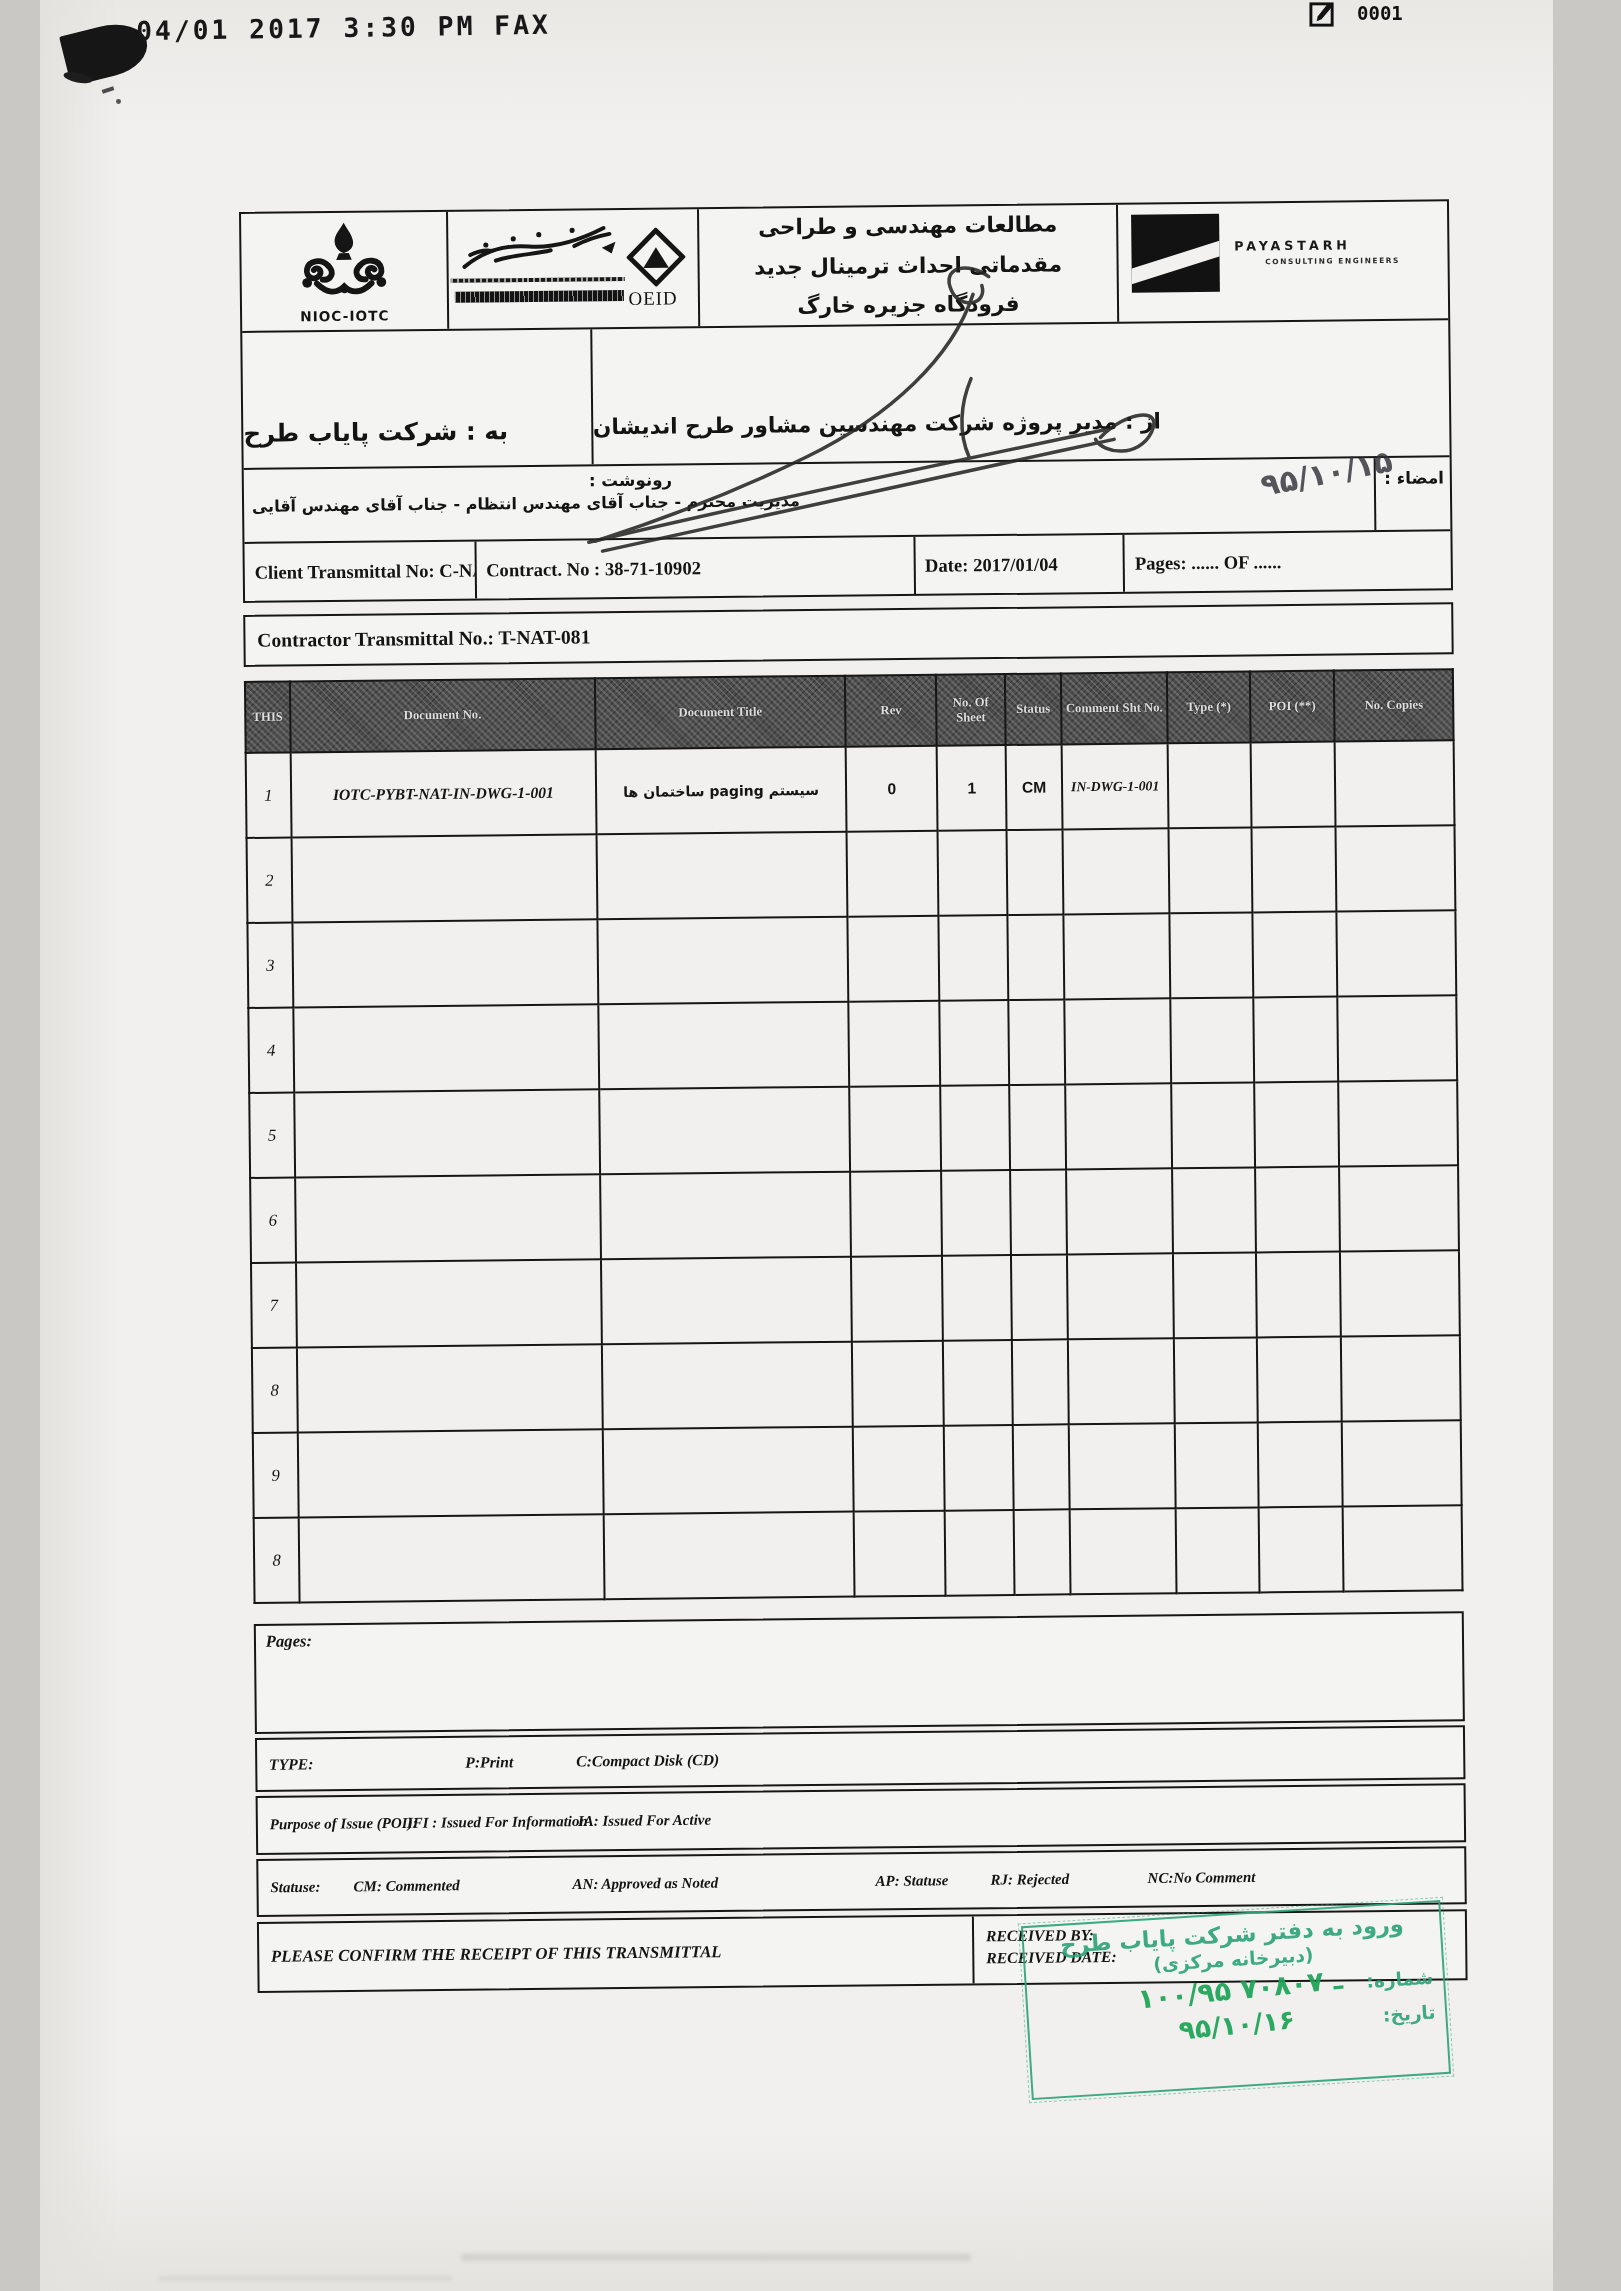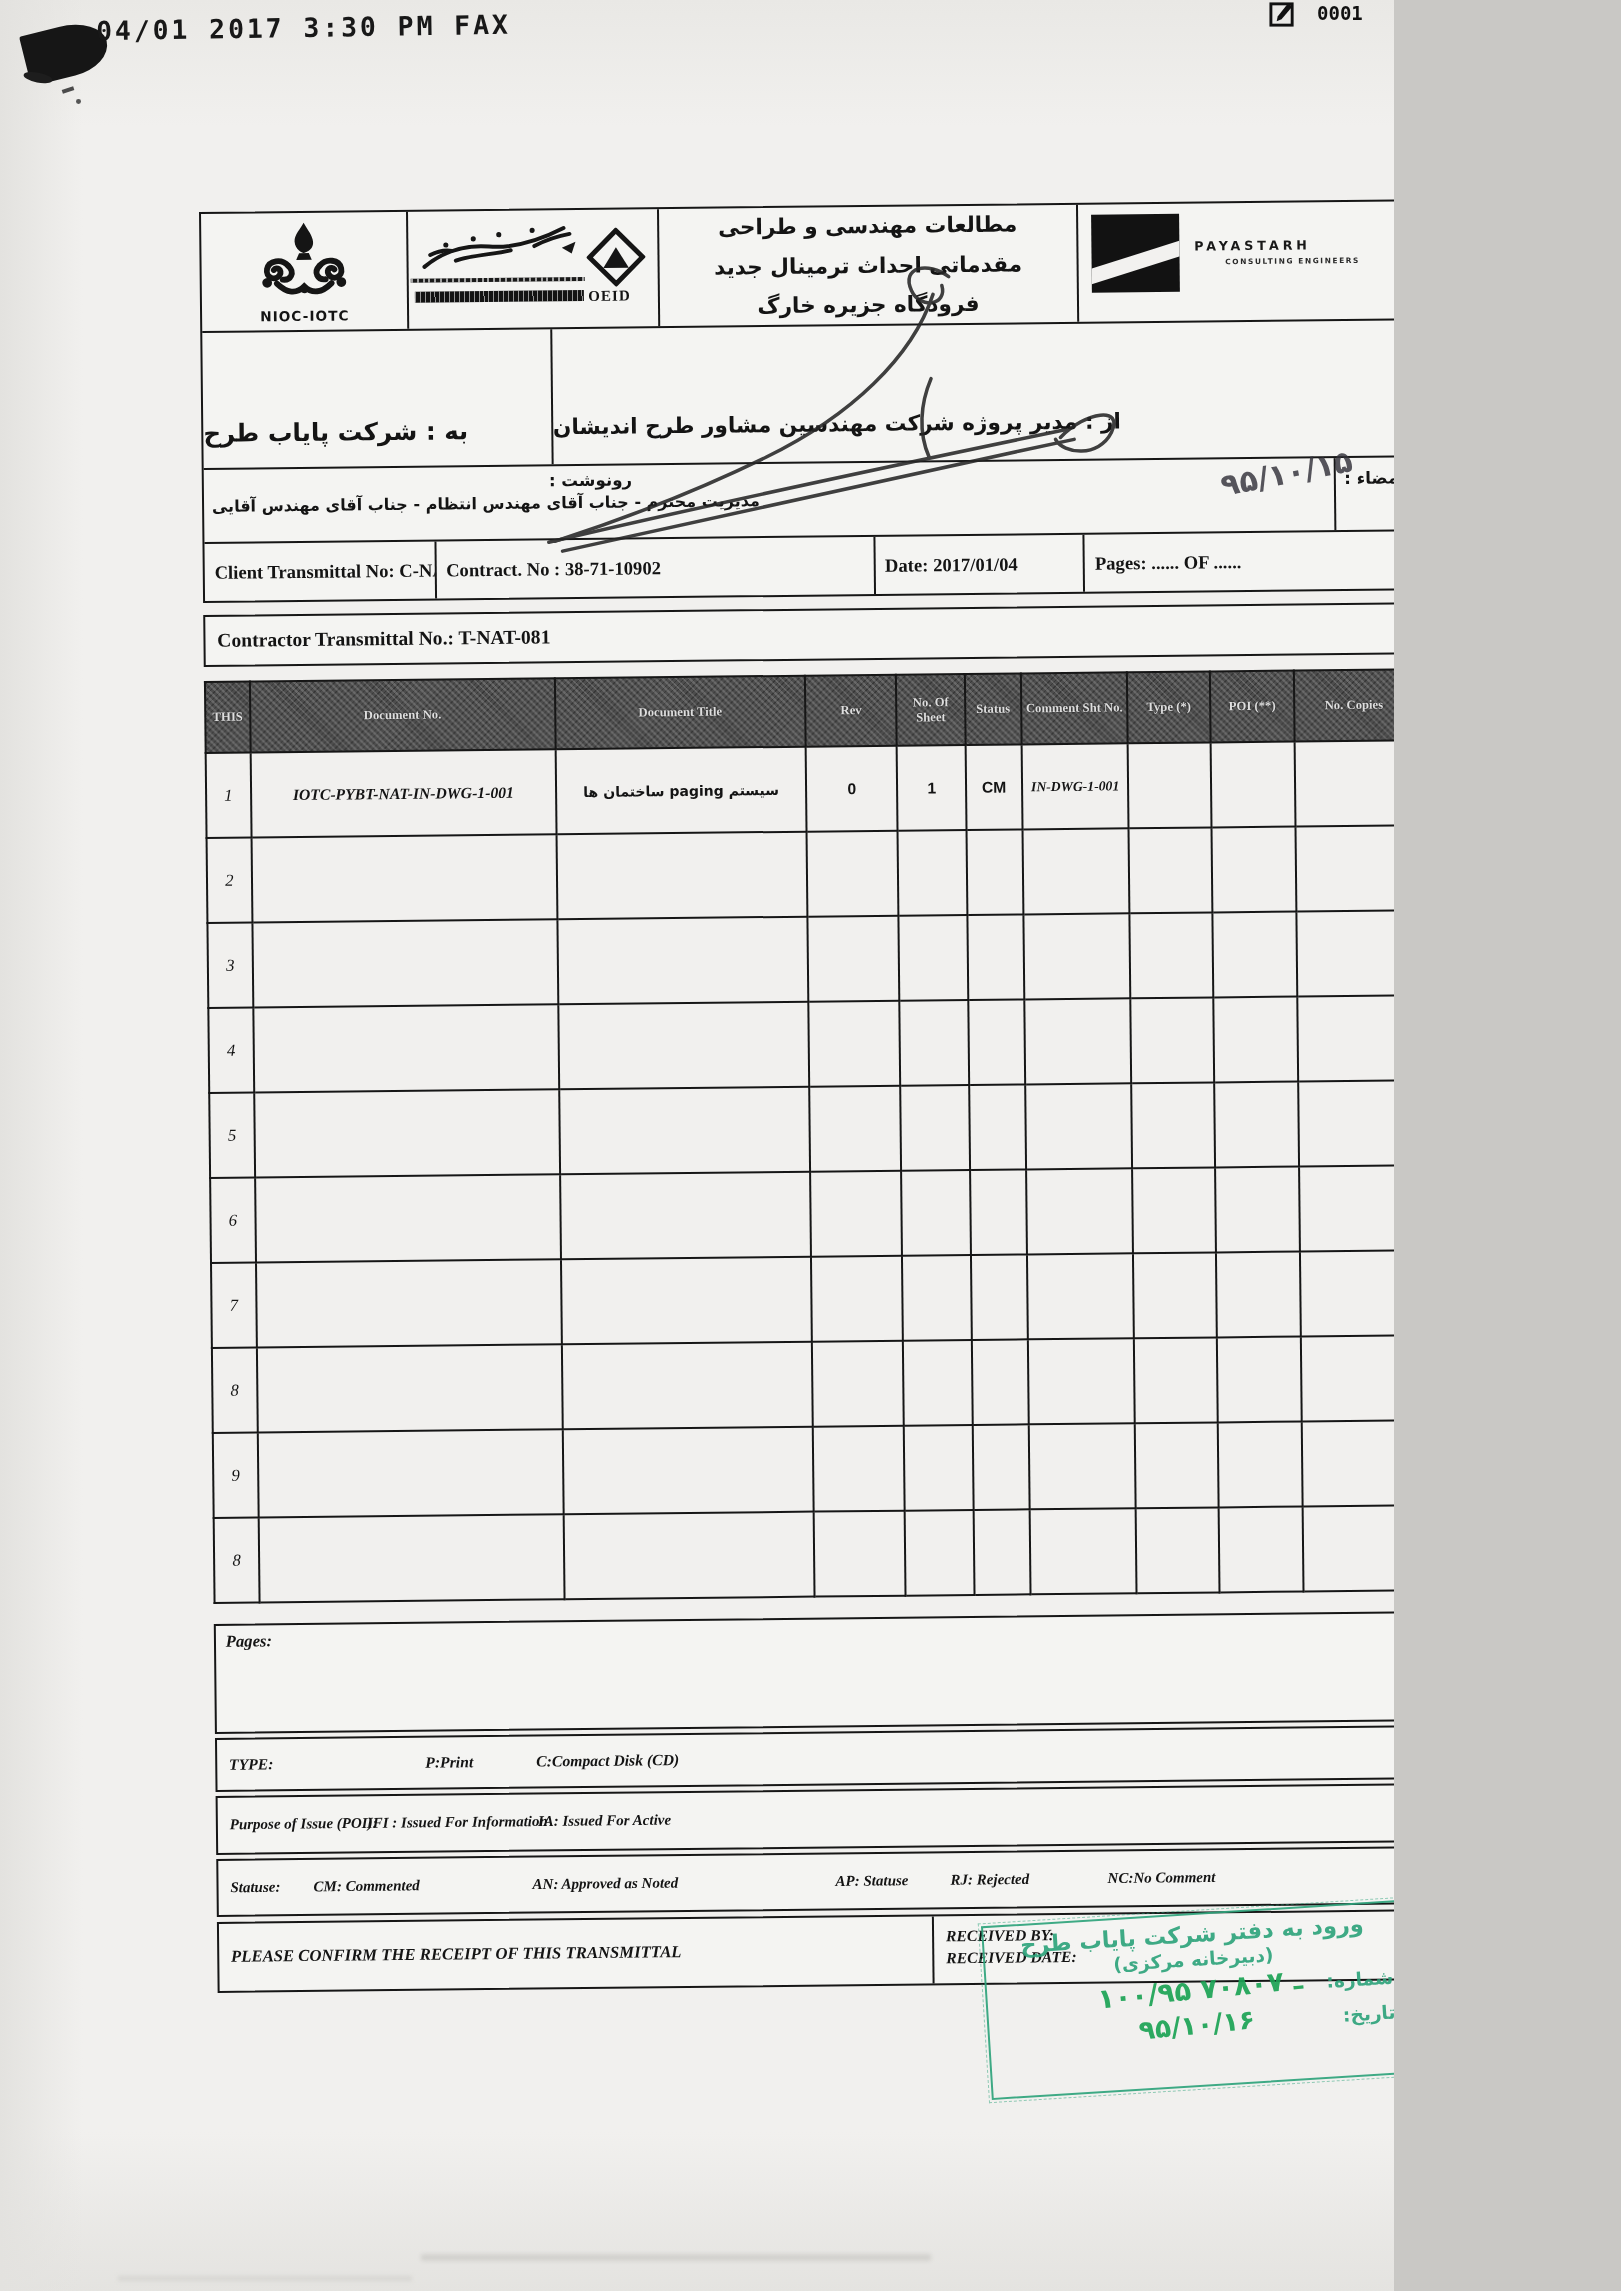--- a/index.html
+++ b/index.html
@@ -1,21 +1,21 @@
 <!DOCTYPE html>
 <html style="--stamp-frame: #2fa47c; --stamp-ink: #1ca355;"><head>
 <meta charset="utf-8">
 <style>
   html,body{margin:0;padding:0;background:#c9c8c5;}
-  .page{position:relative;width:1394px;height:2292px;overflow:hidden;color:#141414;
+  .page{position:relative;width:1513px;height:2292px;overflow:hidden;color:#141414;
     background:
       linear-gradient(90deg,#e3e2df 0,rgba(240,239,237,0) 83px),
       linear-gradient(180deg,#e9e8e5 0,#f1f0ee 127px,#f1f0ee 93%,#e4e3e0 100%),
       #f0efed;
-    font-family:"Liberation Serif",serif;}
+    font-family:"Liberation Serif",serif;margin-left:40px;}
   
   .corner-blob{position:absolute;left:23.5px;top:25.5px;width:84px;height:51px;background:#161616;
     border-radius:4% 100% 90% 45%/10% 95% 100% 55%;transform:rotate(-14deg);}
   .corner-blob:after{content:"";position:absolute;left:-5.9px;top:39px;width:29px;height:9.8px;background:#1d1d1d;border-radius:50%;transform:rotate(25deg);}
   .tick1{position:absolute;left:62px;top:88px;width:11.8px;height:3.9px;background:#4b4b4b;transform:rotate(-18deg);}
   .tick2{position:absolute;left:76px;top:99px;width:4.9px;height:4.9px;background:#555;border-radius:50%;}
   .bottom-streak{position:absolute;left:421px;top:2254px;width:510px;height:6.9px;background:#b9b8b4;opacity:.45;filter:blur(2px);}
   .bottom-streak2{position:absolute;left:118px;top:2276px;width:294px;height:4.9px;background:#c2c1bd;opacity:.4;filter:blur(2px);}
 
   .fax-header{position:absolute;left:96px;top:11.8px;font-family:"DejaVu Sans Mono",monospace;
@@ -34,21 +34,21 @@
   .logo-row{height:117px;}
   .nioc-cell{width:17.2%;display:flex;flex-direction:column;align-items:center;justify-content:center;padding-top:2px;}
   .nioc-caption{font-family:"DejaVu Sans",sans-serif;font-weight:bold;font-size:13.7px;letter-spacing:1px;margin-top:1px;}
   .oeid-cell{width:20.8%;position:relative;}
   .oeid-callig{position:absolute;left:7.8px;top:9.8px;}
   .oeid-bar{position:absolute;left:5.9px;top:80px;width:169px;height:10.8px;background:#131313;
     background-image:repeating-linear-gradient(90deg,rgba(255,255,255,.55) 0 1px,transparent 1px 4.9px);}
   .oeid-bar2{position:absolute;left:2px;top:67px;width:174px;height:3.9px;background:#1a1a1a;
     background-image:repeating-linear-gradient(90deg,rgba(255,255,255,.6) 0 2px,transparent 2px 5.9px);}
   .oeid-diamond{position:absolute;left:178px;top:17.6px;}
-  .oeid-caption{position:absolute;left:179px;top:78px;font-family:"Liberation Serif",serif;font-weight:bold;font-size:15px;letter-spacing:1px;}
+  .oeid-caption{position:absolute;left:179px;top:78px;font-family:"Liberation Serif",serif;font-weight:normal;font-size:19px;letter-spacing:1px;}
   .title-cell{width:34.7%;display:flex;align-items:center;justify-content:center;text-align:center;
     font-family:"DejaVu Sans",sans-serif;font-weight:bold;font-size:21.6px;line-height:1.85;padding:3.9px 13.7px;}
   .paya-cell{width:27.3%;position:relative;}
   .paya-square{position:absolute;left:13.7px;top:9.8px;width:88px;height:78px;background:#121212;overflow:hidden;}
   .paya-square:after{content:"";position:absolute;left:-9.8px;top:39px;width:118px;height:14.7px;background:#f2f1ef;transform:rotate(-17deg);}
   .paya-word{position:absolute;left:116px;top:35px;font-family:"DejaVu Sans",sans-serif;font-weight:bold;font-size:12.7px;letter-spacing:3.9px;color:#181818;}
   .paya-sub{position:absolute;left:147px;top:54px;font-family:"DejaVu Sans",sans-serif;font-weight:bold;font-size:7.4px;letter-spacing:1.6px;color:#2a2a2a;}
 
   
   .parties-row{height:137px;border-top:2.9px solid #161616;}

